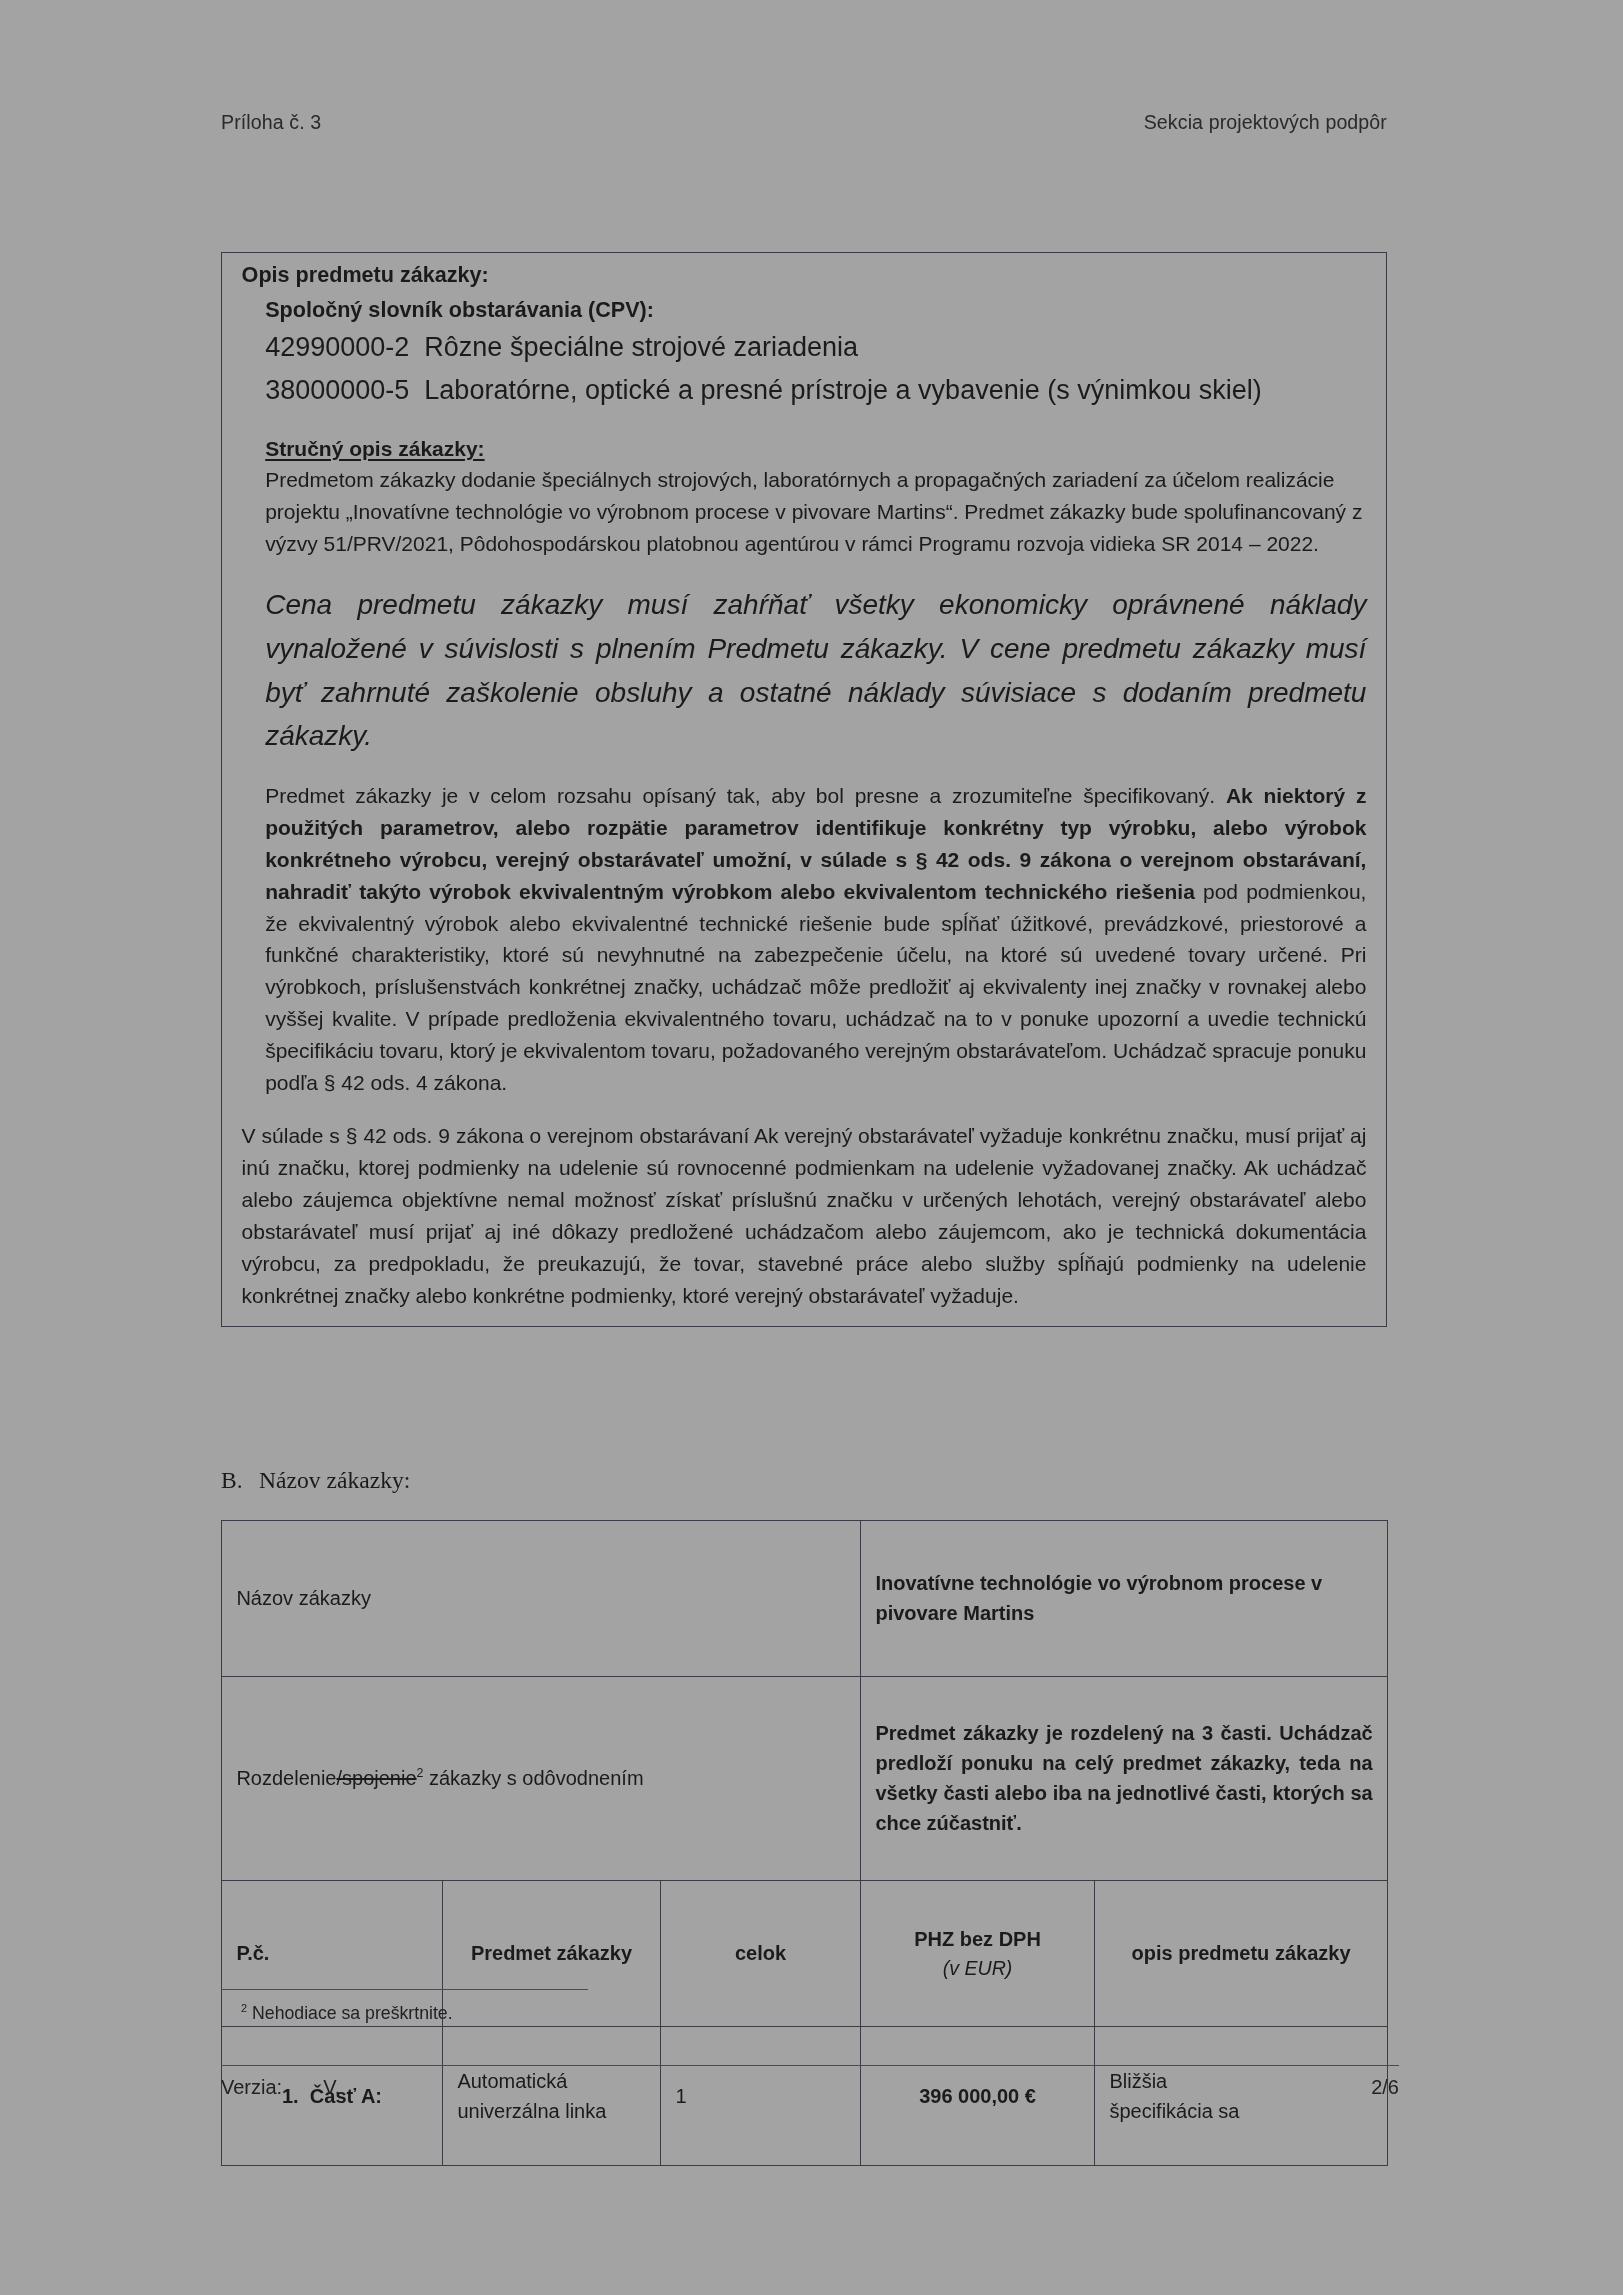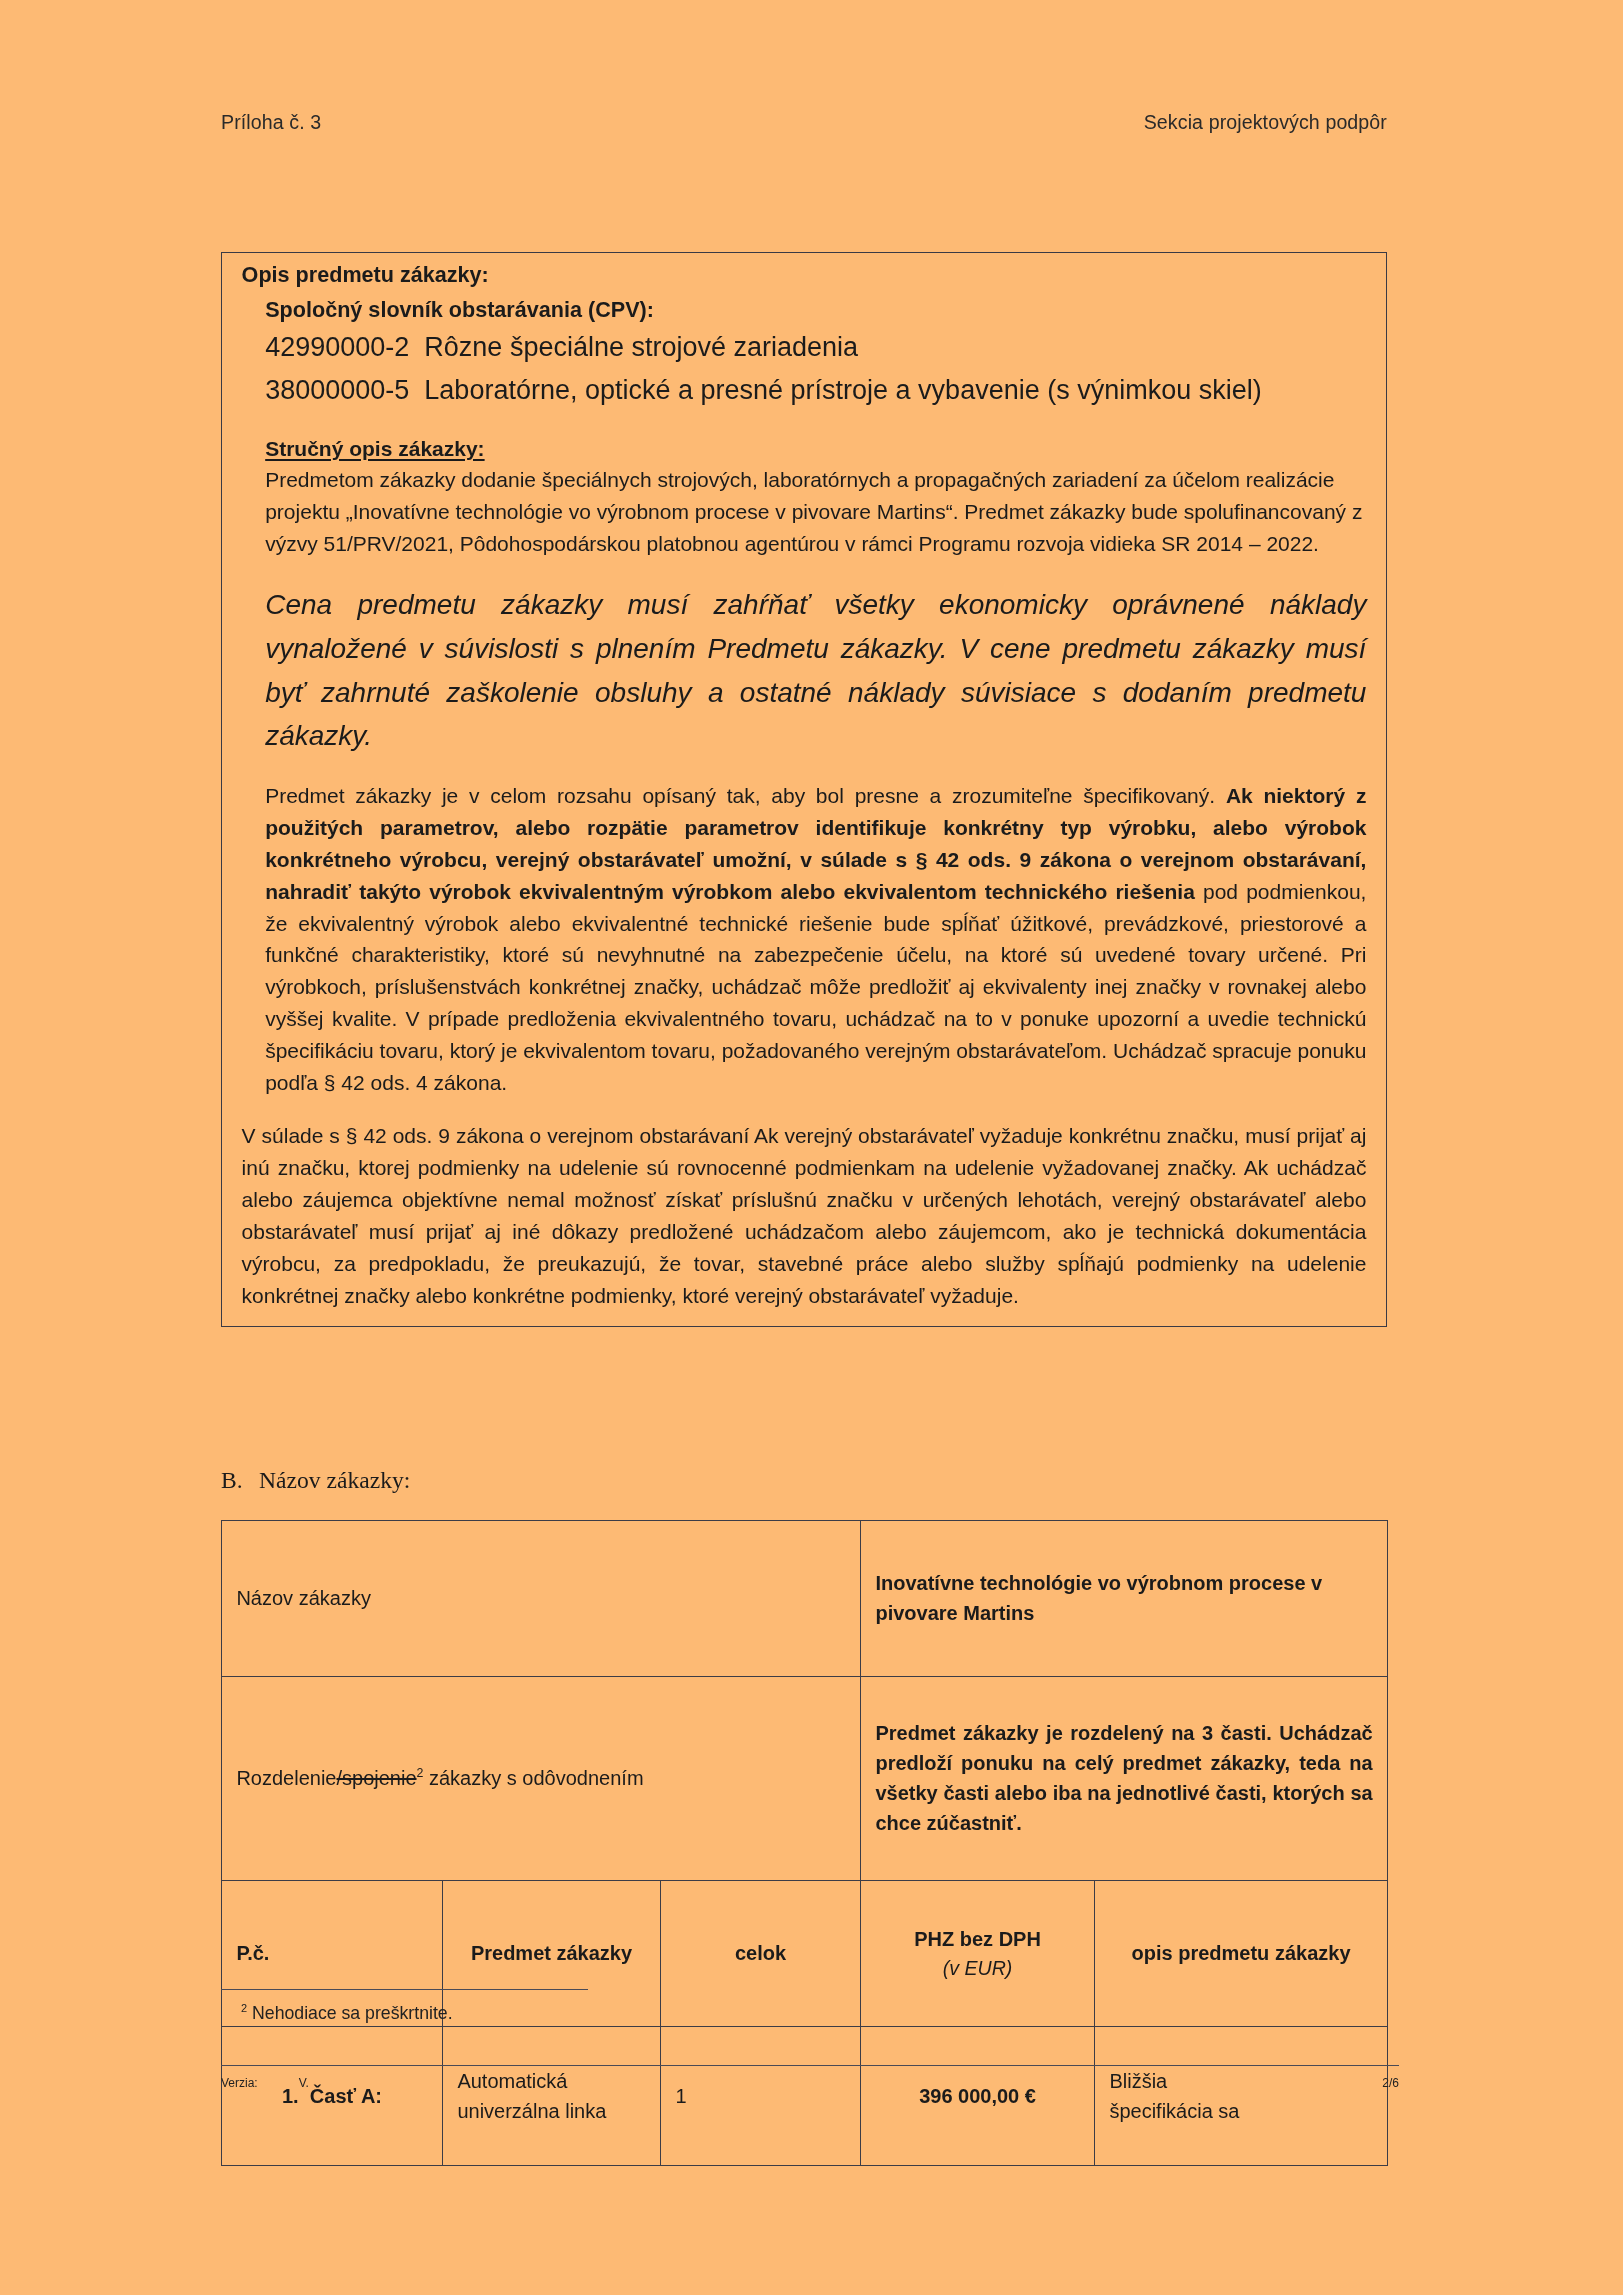--- a/index.html
+++ b/index.html
@@ -11,21 +11,21 @@
   body {
     font-family: "Liberation Sans", sans-serif;
     color: #1b1b1b;
     -webkit-font-smoothing: antialiased;
   }
 
   .page {
     position: relative;
     width: 1624px;
     height: 2295px;
-    background: #fdba74;
+    background: #a3a3a3;
     box-sizing: border-box;
     overflow: hidden;
   }
 
   
   .doc-header {
     position: absolute;
     top: 111px;
     left: 221px;
     width: 1166px;
@@ -188,21 +188,21 @@
     border-top: 1.3px solid #4a4a55;
   }
   .ft-row {
     position: absolute;
     top: 2076px;
     left: 221px;
     width: 1178px;
     display: flex;
     justify-content: space-between;
     align-items: baseline;
-    font-size: 12px;
+    font-size: 20px;
     color: #222;
   }
   .ft-row .verzia-val { margin-left: 41px; }
   .ft-left { display: flex; }
 </style>
 </head>
 <body>
 
 <div class="page">
 

